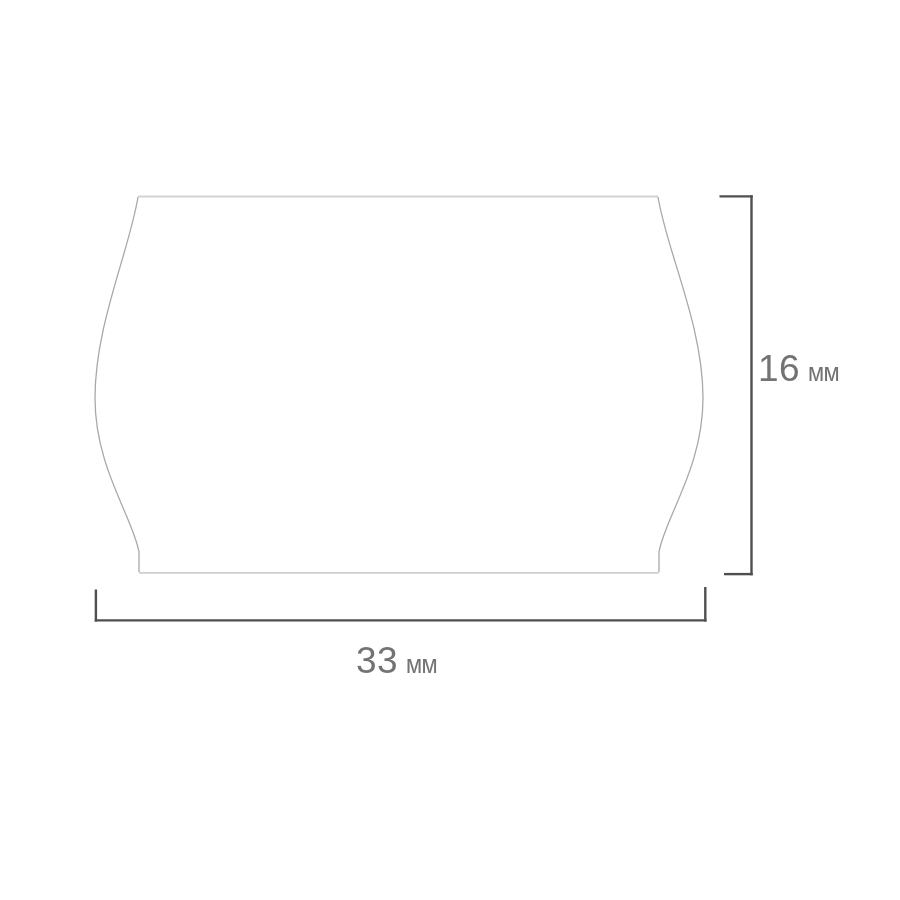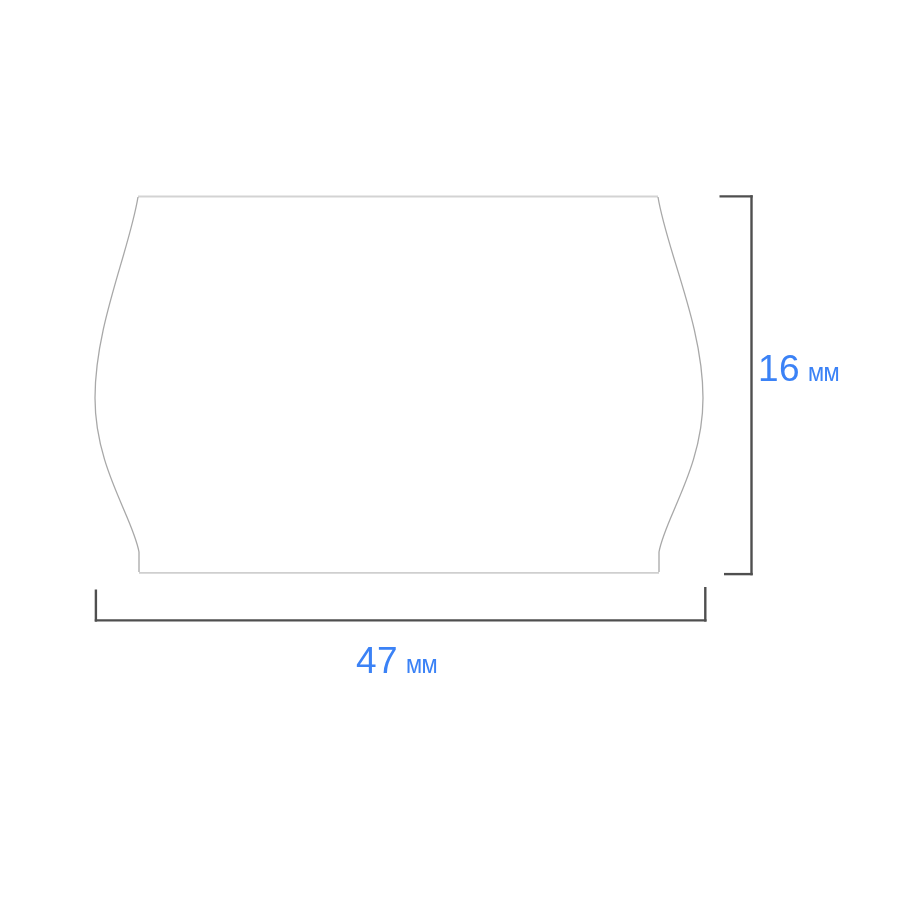--- a/index.html
+++ b/index.html
@@ -18,21 +18,21 @@
   .stage svg {
     position: absolute;
     left: 0;
     top: 0;
   }
   .dim-label {
     position: absolute;
     display: flex;
     align-items: baseline;
     gap: 8px;
-    color: #3b82f6;
+    color: #737373;
     white-space: nowrap;
     user-select: none;
   }
   .dim-num {
     font-size: 37px;
     line-height: 1;
     letter-spacing: 0.5px;
   }
   .dim-unit {
     font-size: 26px;
@@ -68,17 +68,17 @@
       <line x1="705.3" y1="587" x2="705.3" y2="621.6" stroke-width="2.4" stroke="#4f4f4f"></line>
     </g>
   </svg>
 
   <div class="dim-label dim-label-height">
     <span class="dim-num">16</span>
     <span class="dim-unit">мм</span>
   </div>
 
   <div class="dim-label dim-label-width">
-    <span class="dim-num">47</span>
+    <span class="dim-num">33</span>
     <span class="dim-unit">мм</span>
   </div>
 
 </div>
 
 </body></html>

